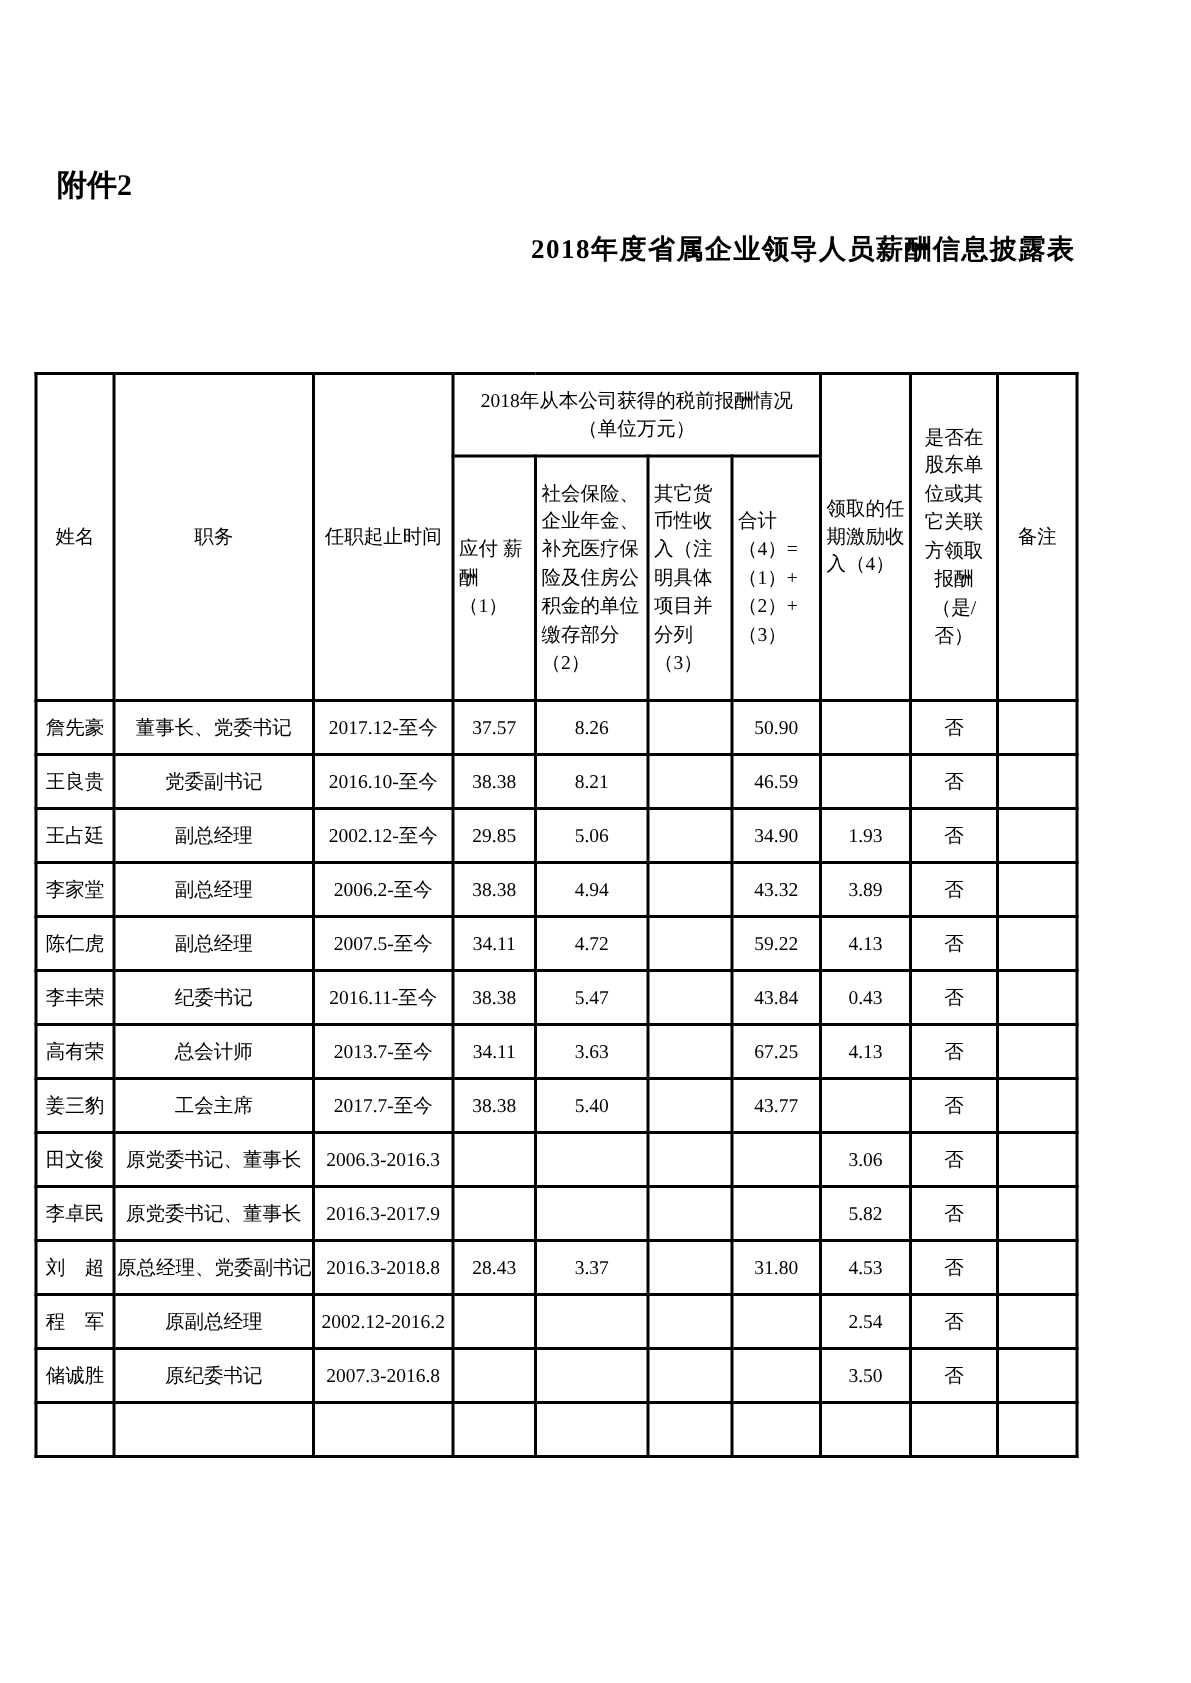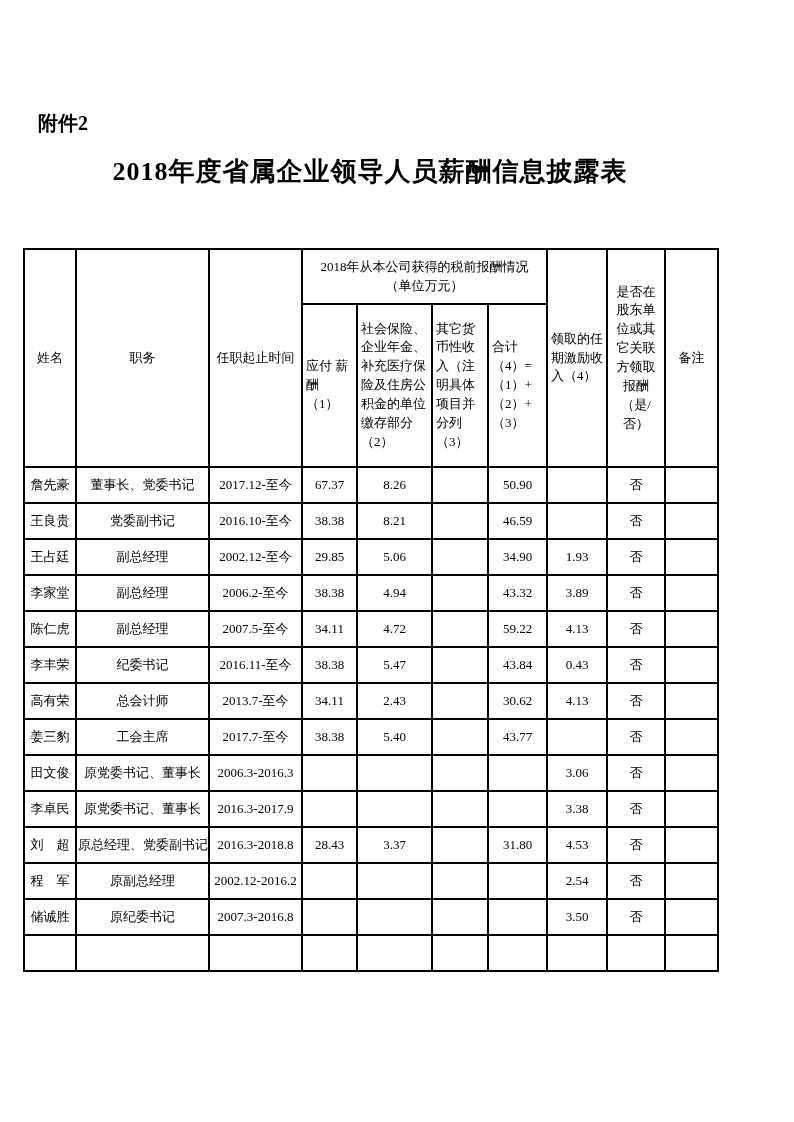--- a/index.html
+++ b/index.html
@@ -7,21 +7,21 @@
     width:794px; height:1122px; background:#ffffff; color:#000;
     font-family:"Liberation Serif","DejaVu Serif",serif;
     position:relative; overflow:hidden;
   }
   .attachment {
     position:absolute; left:38px; top:110px;
     font-size:20px; font-weight:bold;
   }
   .doc-title {
     position:absolute; left:23px; top:154px; width:694px;
-    text-align:center; font-size:26px; font-weight:bold; letter-spacing:1px;
+    text-align:right; font-size:18px; font-weight:bold; letter-spacing:1px;
   }
   table.salary {
     position:absolute; left:23px; top:248px; width:694px;
     border-collapse:collapse; table-layout:fixed;
   }
   .salary th, .salary td {
     border:2px solid #000; font-weight:normal; overflow:visible;
   }
   .salary th {
     font-size:13px; line-height:1.45; padding:2px 3px;
@@ -97,21 +97,21 @@
 （4）=
 （1）+
 （2）+
 （3）</th>
   </tr>
 
   <tr class="data-row">
     <td>詹先豪</td>
     <td>董事长、党委书记</td>
     <td>2017.12-至今</td>
-    <td>67.37</td>
+    <td>37.57</td>
     <td>8.26</td>
     <td></td>
     <td>50.90</td>
     <td></td>
     <td>否</td>
     <td></td>
   </tr>
   <tr class="data-row">
     <td>王良贵</td>
     <td>党委副书记</td>
@@ -170,23 +170,23 @@
     <td>43.84</td>
     <td>0.43</td>
     <td>否</td>
     <td></td>
   </tr>
   <tr class="data-row">
     <td>高有荣</td>
     <td>总会计师</td>
     <td>2013.7-至今</td>
     <td>34.11</td>
-    <td>2.43</td>
-    <td></td>
-    <td>30.62</td>
+    <td>3.63</td>
+    <td></td>
+    <td>67.25</td>
     <td>4.13</td>
     <td>否</td>
     <td></td>
   </tr>
   <tr class="data-row">
     <td>姜三豹</td>
     <td>工会主席</td>
     <td>2017.7-至今</td>
     <td>38.38</td>
     <td>5.40</td>
@@ -209,21 +209,21 @@
     <td></td>
   </tr>
   <tr class="data-row">
     <td>李卓民</td>
     <td>原党委书记、董事长</td>
     <td>2016.3-2017.9</td>
     <td></td>
     <td></td>
     <td></td>
     <td></td>
-    <td>3.38</td>
+    <td>5.82</td>
     <td>否</td>
     <td></td>
   </tr>
   <tr class="data-row">
     <td>刘　超</td>
     <td>原总经理、党委副书记</td>
     <td>2016.3-2018.8</td>
     <td>28.43</td>
     <td>3.37</td>
     <td></td>

